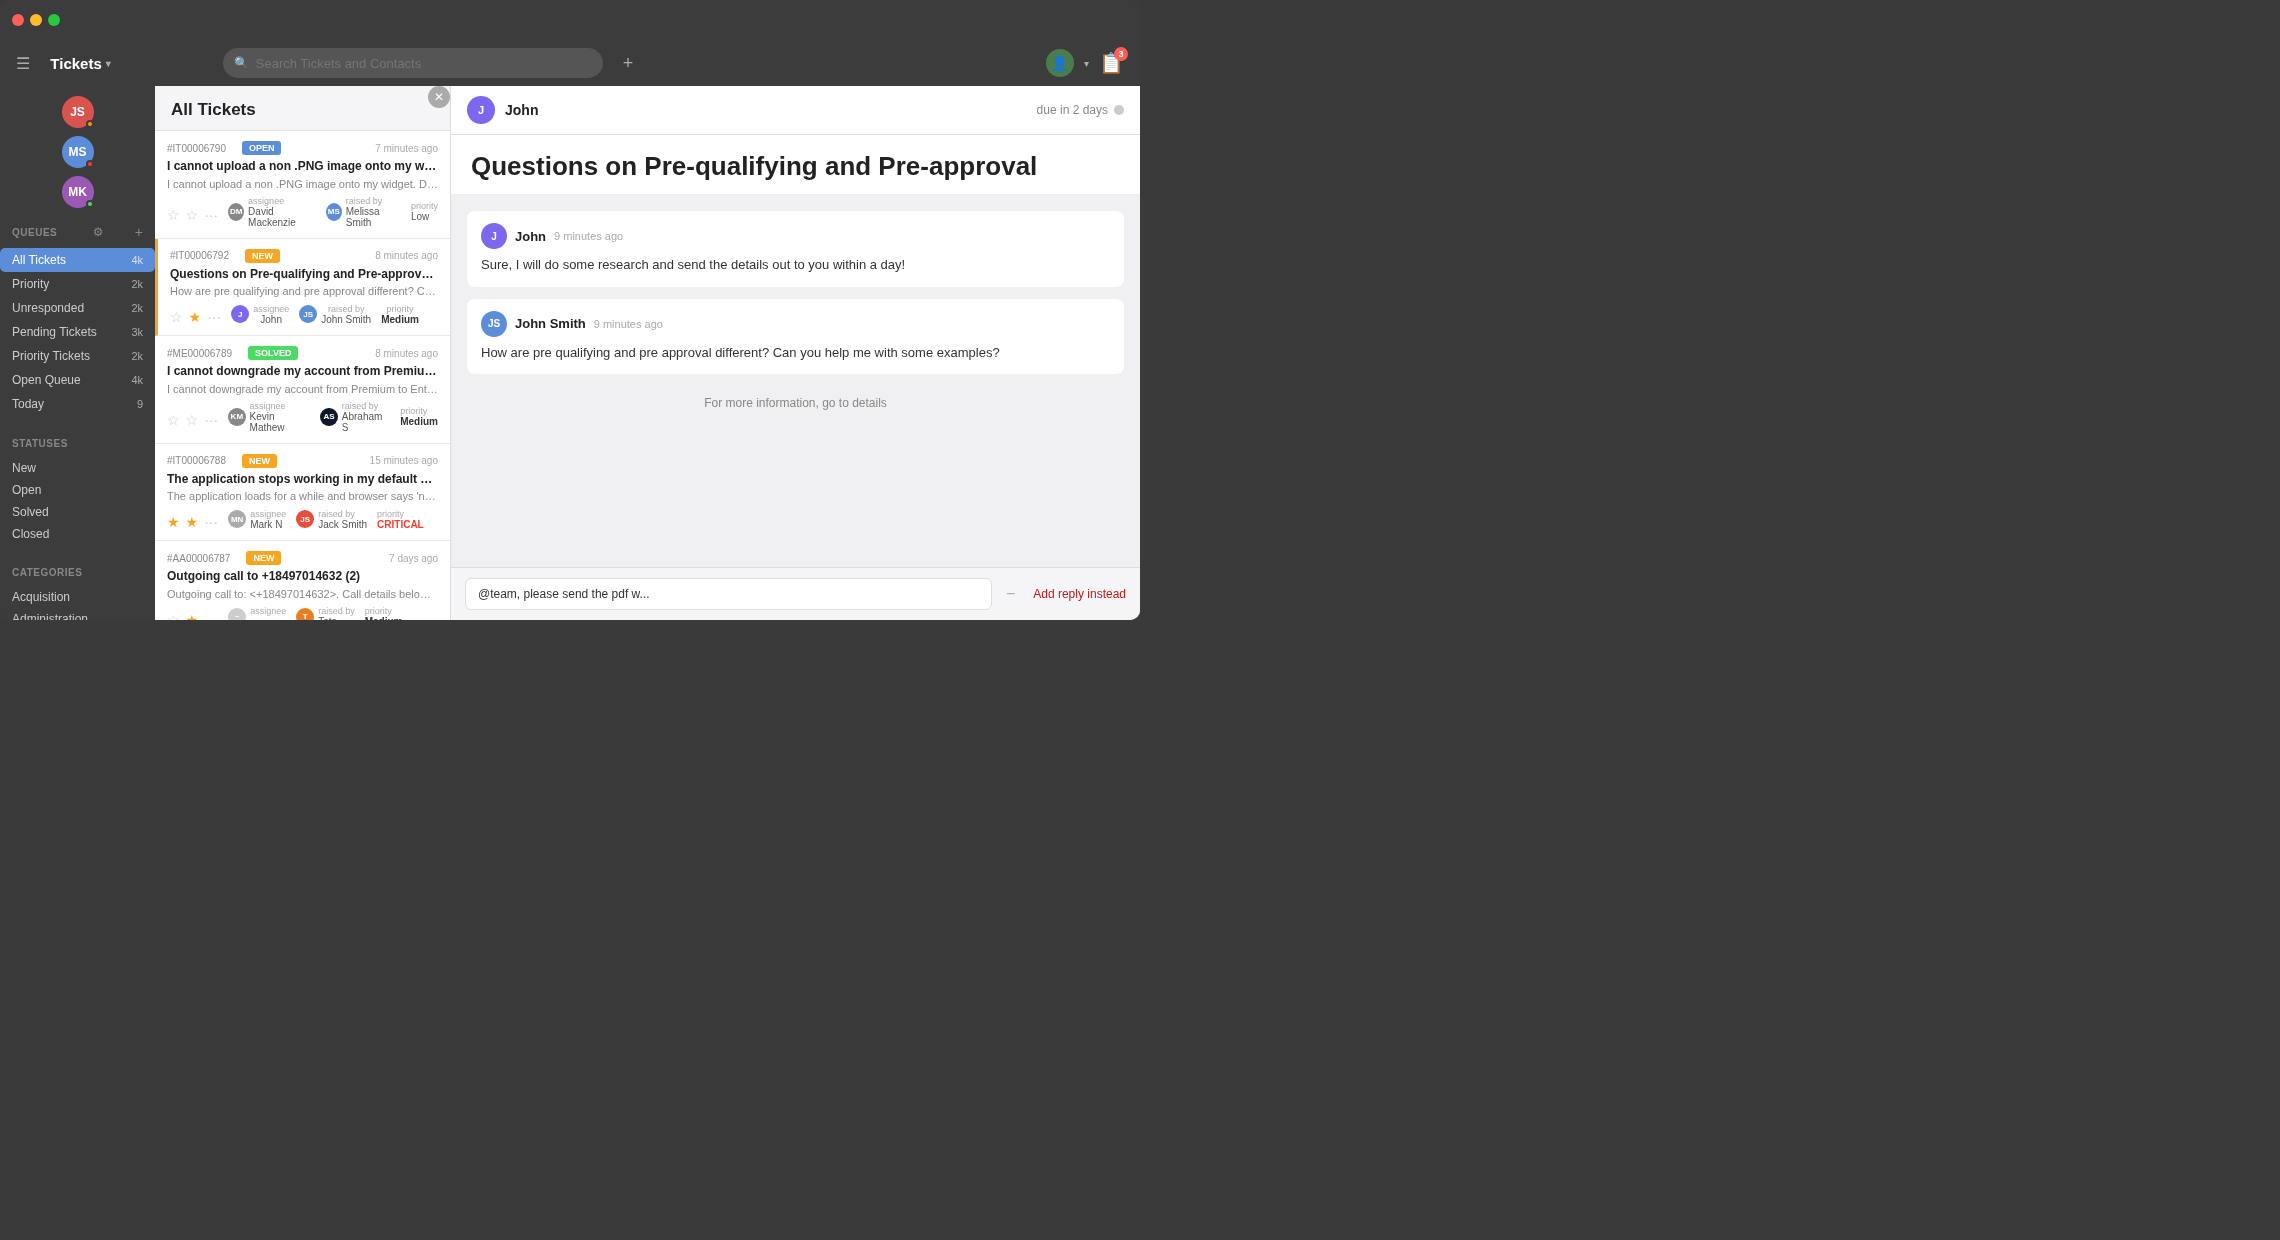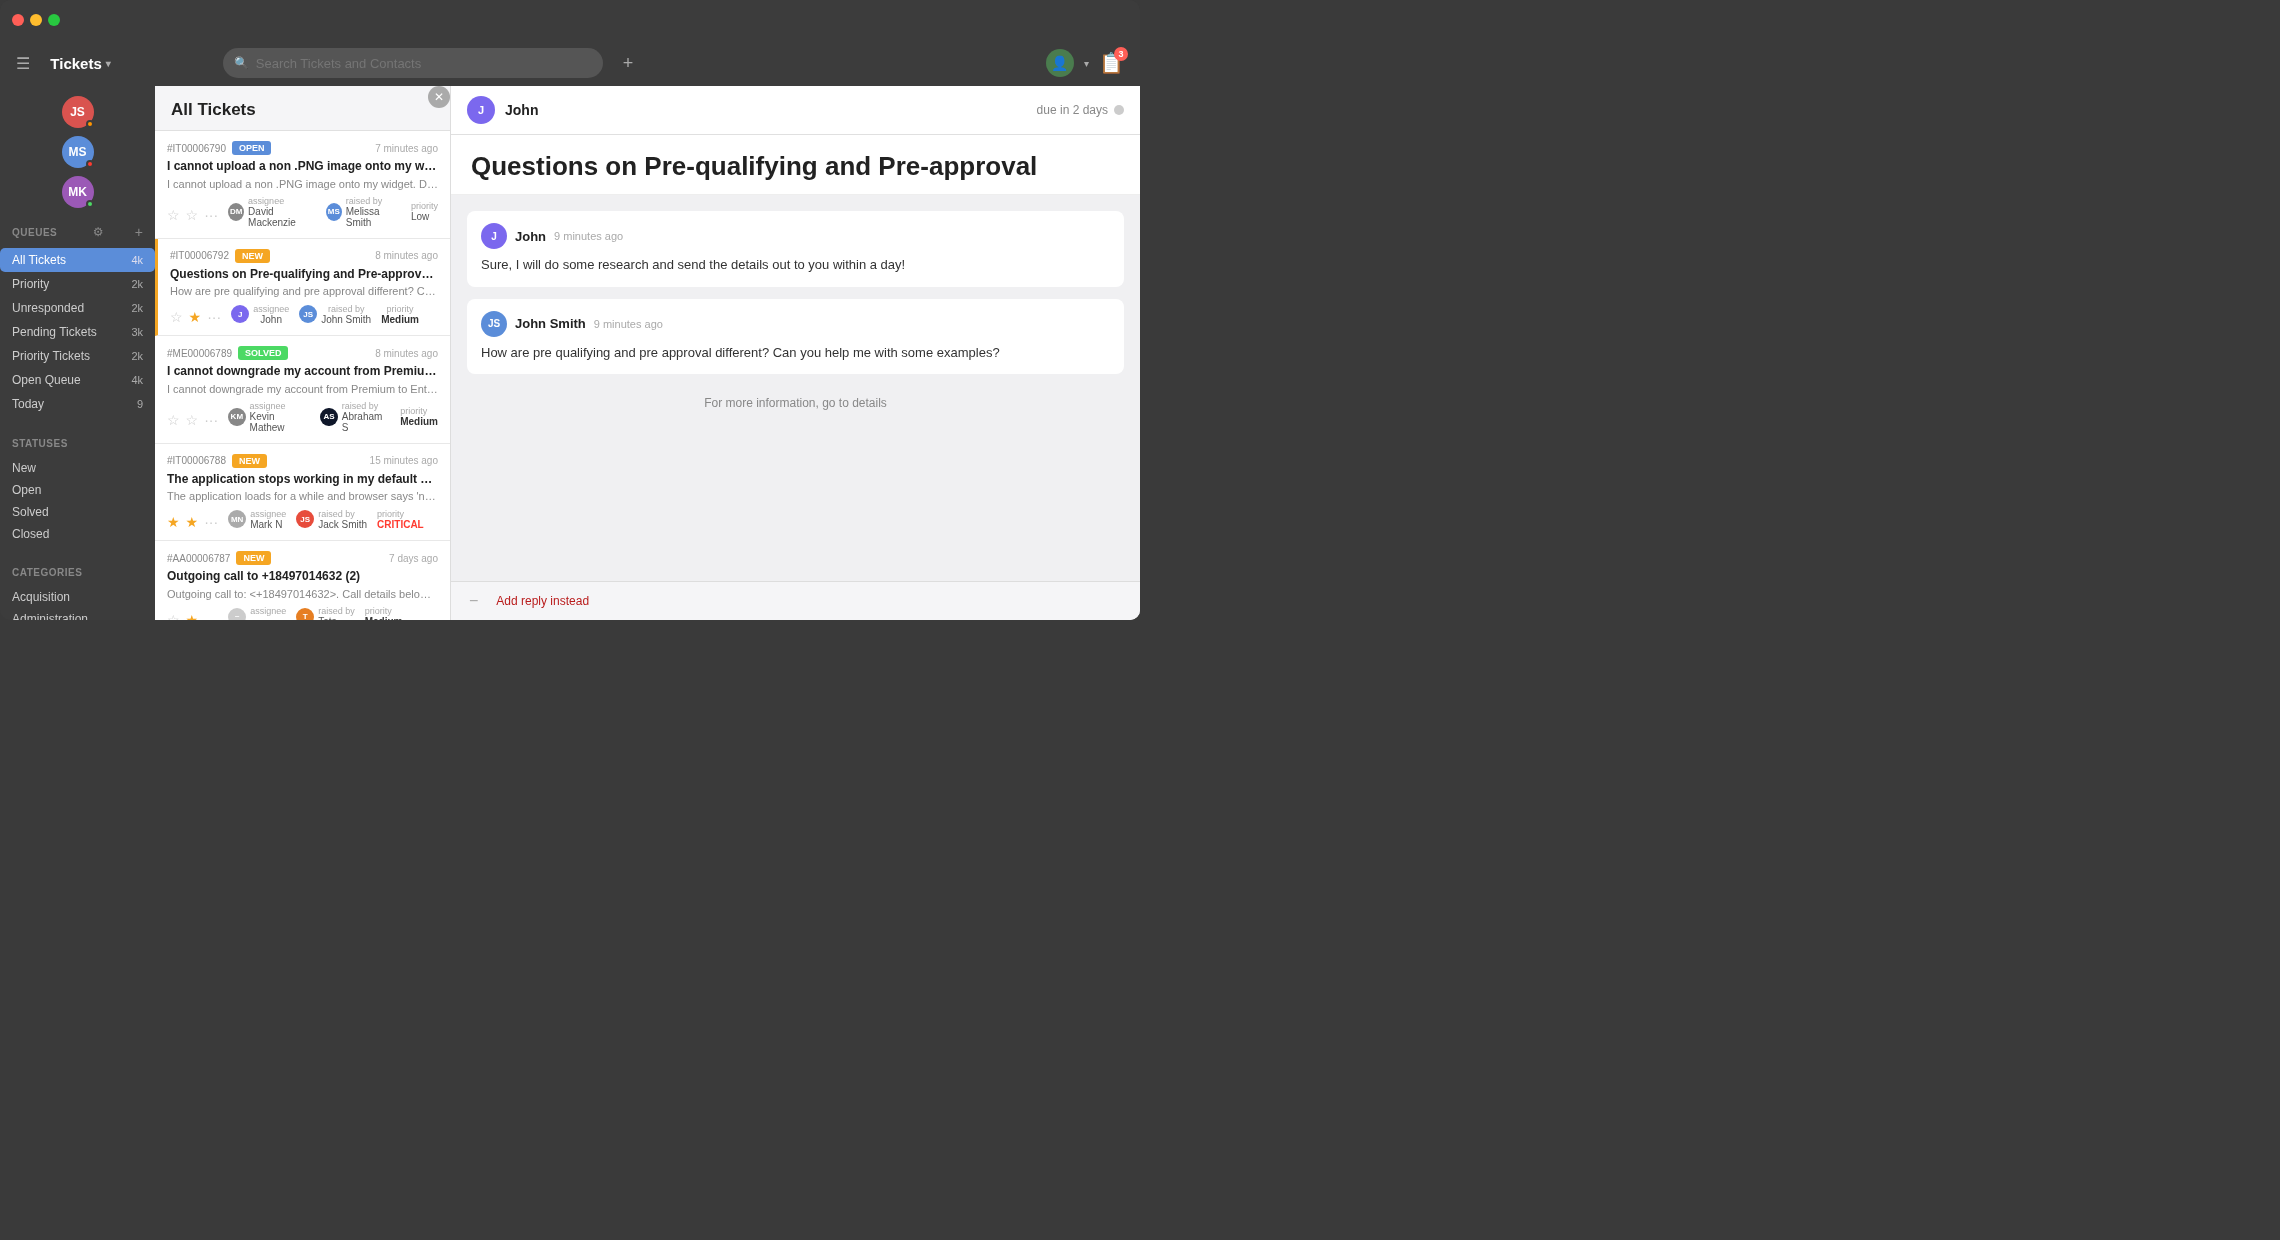--- a/index.html
+++ b/index.html
@@ -58,21 +58,21 @@
 
     
     .ticket-list-panel { width: 295px; background: #f5f5f7; display: flex; flex-direction: column; flex-shrink: 0; }
     .ticket-list-header { padding: 14px 16px 10px; background: #f5f5f7; border-bottom: 1px solid #e0e0e0; }
     .ticket-list-title { font-size: 17px; font-weight: 600; color: #222; }
     .close-btn { position: absolute; right: 0; top: 0; background: #aaa; border-radius: 50%; width: 22px; height: 22px; display: flex; align-items: center; justify-content: center; cursor: pointer; color: #fff; font-size: 12px; }
     .ticket-list-header-row { position: relative; }
     .tickets-scroll { overflow-y: auto; flex: 1; }
     .ticket-card { background: #fff; border-bottom: 1px solid #e8e8e8; padding: 10px 12px; cursor: pointer; position: relative; }
     .ticket-card.selected { background: #fff; border-left: 3px solid #f5a623; }
-    .ticket-card-top { display: flex; align-items: center; gap: 6px; margin-bottom: 4px; }
+    .ticket-card-top { display: flex; align-items: center; gap: 16px; margin-bottom: 4px; }
     .ticket-id { color: #888; font-size: 10px; }
     .ticket-status-badge { font-size: 9px; font-weight: bold; padding: 2px 7px; border-radius: 3px; color: #fff; text-transform: uppercase; }
     .badge-open { background: #5b8dd9; }
     .badge-new { background: #f5a623; }
     .badge-solved { background: #4cd964; }
     .ticket-time { color: #aaa; font-size: 10px; margin-left: auto; }
     .ticket-title { font-size: 12px; font-weight: 600; color: #222; margin-bottom: 3px; line-height: 1.3; white-space: nowrap; overflow: hidden; text-overflow: ellipsis; }
     .ticket-preview { font-size: 11px; color: #888; white-space: nowrap; overflow: hidden; text-overflow: ellipsis; }
     .ticket-meta { display: flex; align-items: center; gap: 10px; margin-top: 6px; }
     .ticket-meta-item { display: flex; align-items: center; gap: 4px; }
@@ -443,17 +443,18 @@
         <div class="message-header">
           <div class="message-avatar msg-avatar-js">JS</div>
           <span class="message-sender">John Smith</span>
           <span class="message-time">9 minutes ago</span>
         </div>
         <div class="message-text">How are pre qualifying and pre approval different? Can you help me with some examples?</div>
       </div>
       <div class="detail-more-link">For more information, go to details</div>
     </div>
     <div class="detail-footer">
+      <div class="reply-input-area">@team, please send the pdf w...</div>
       <span class="reply-minimize">−</span>
       <span class="reply-add-link">Add reply instead</span>
     </div>
   </div>
 </div>
 
 </body></html>

